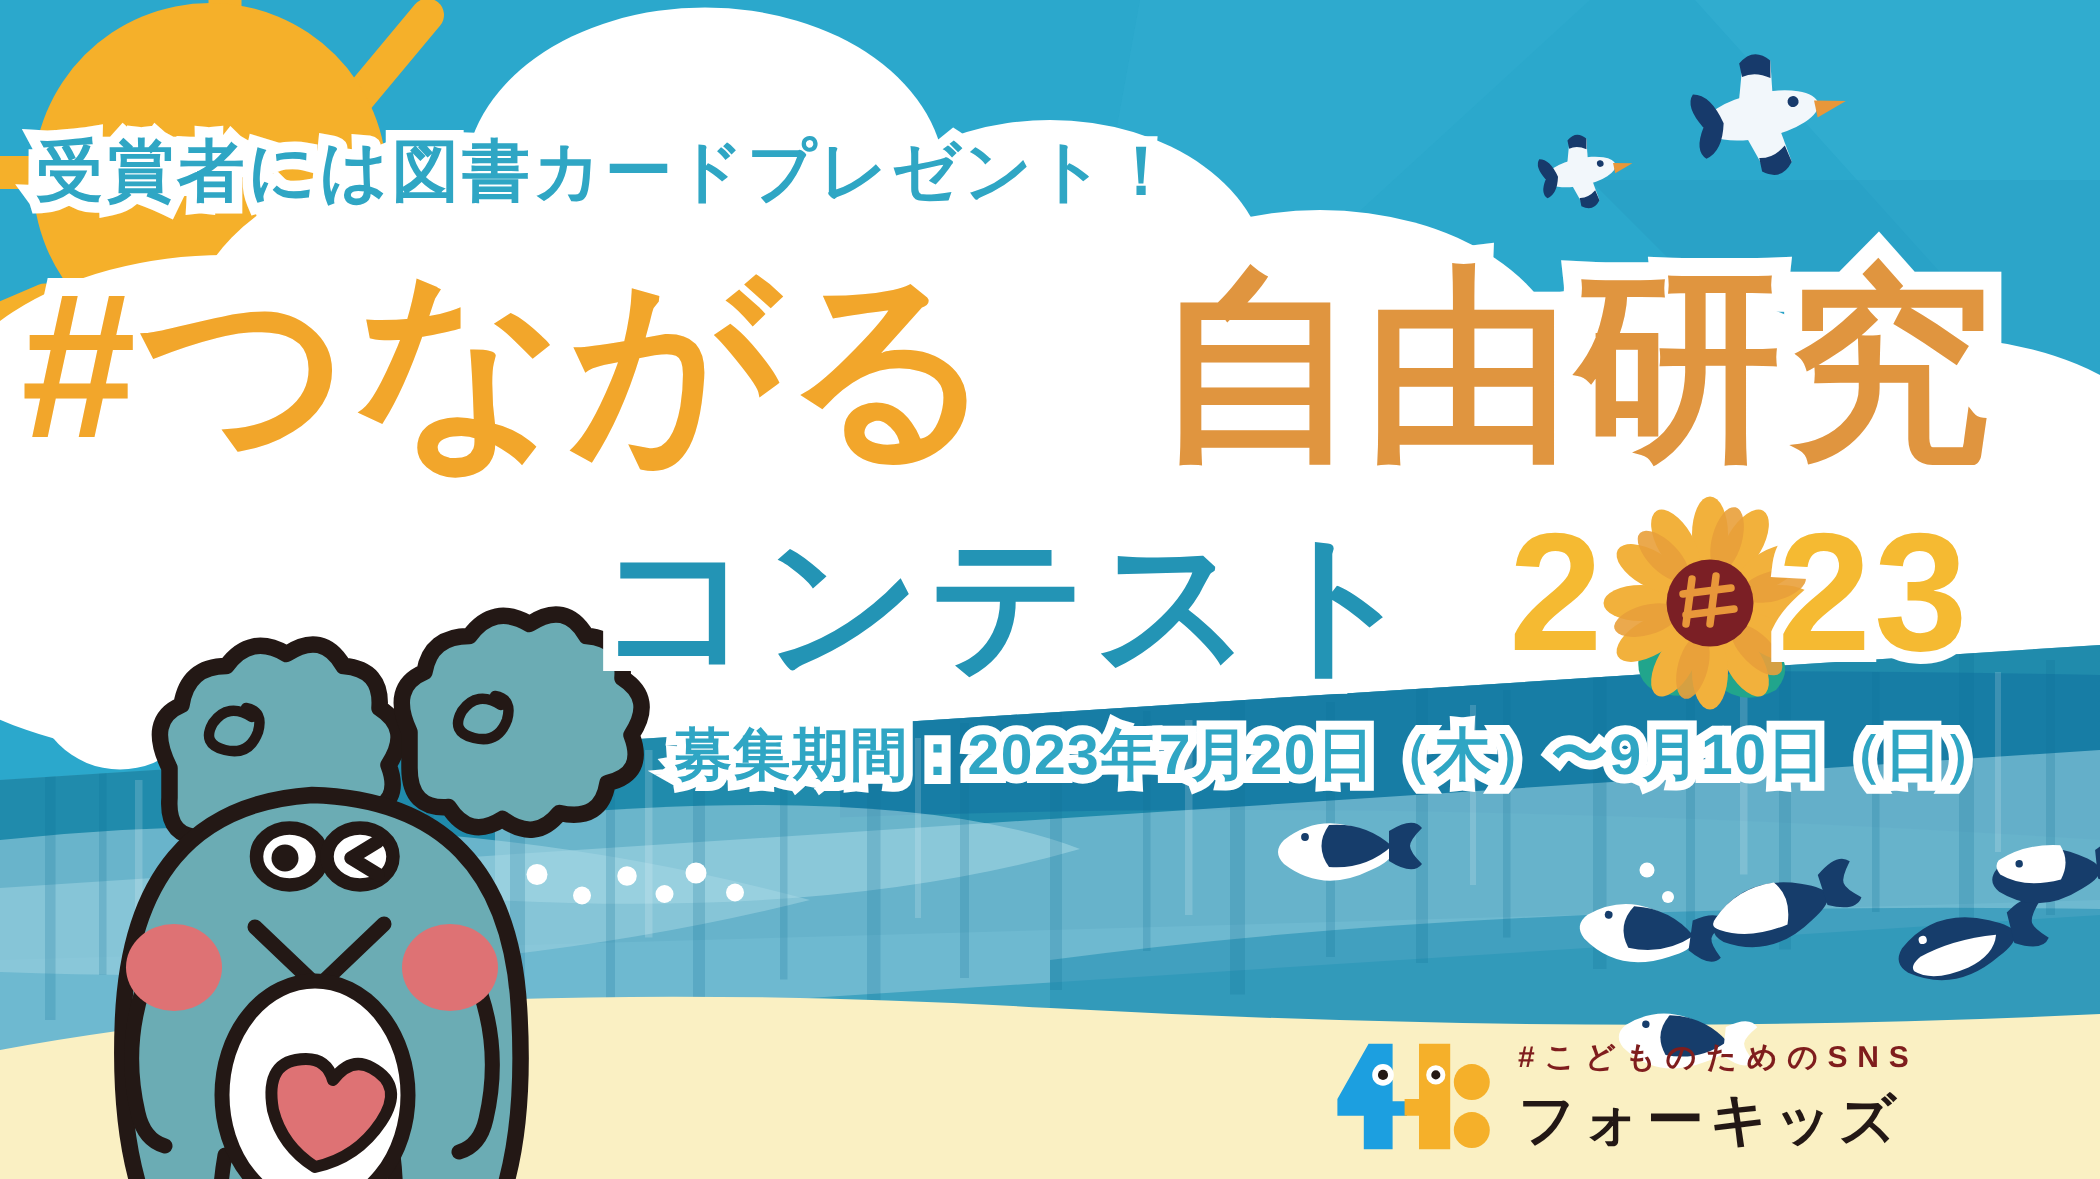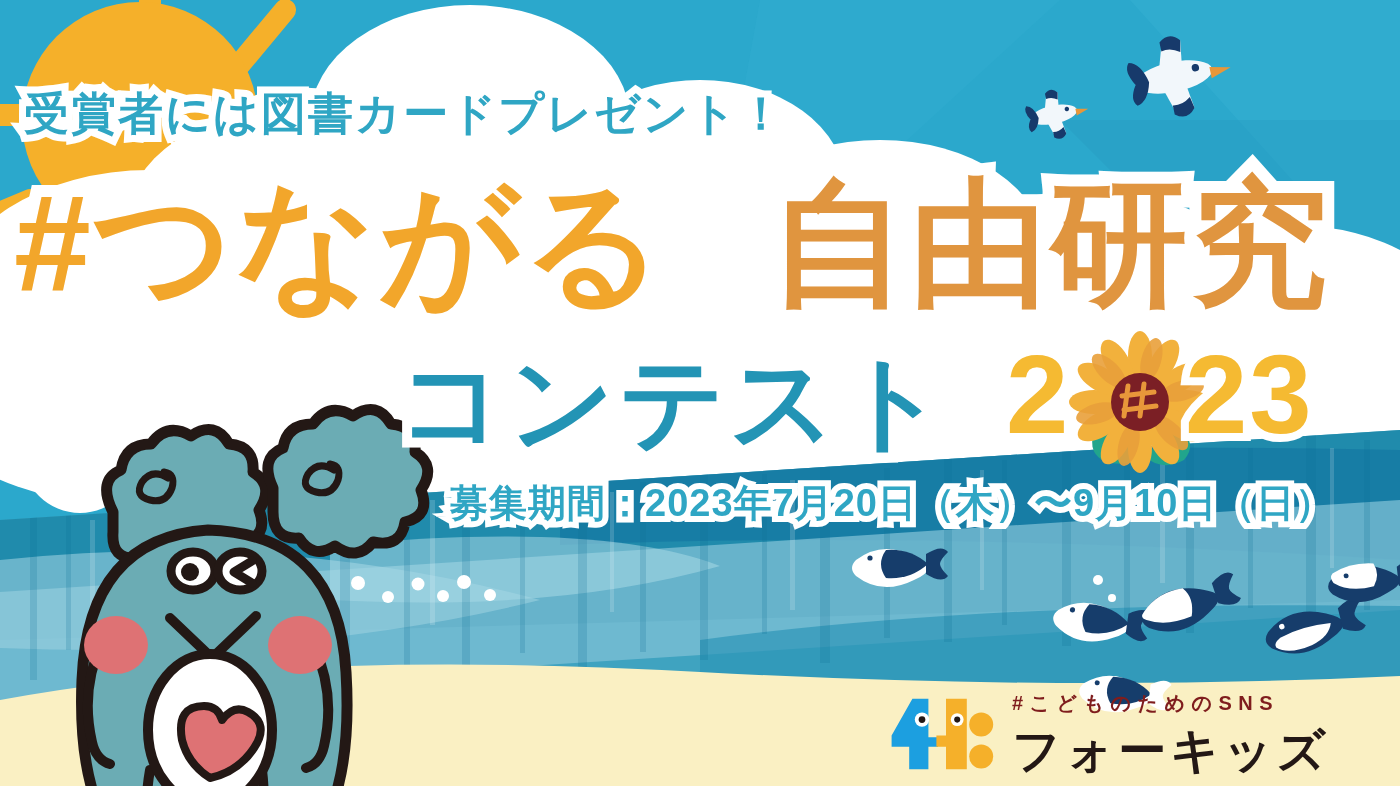--- a/index.html
+++ b/index.html
@@ -27,21 +27,21 @@
 
   
   #logo{position:absolute;left:890px;top:692px;display:flex;align-items:center;gap:18px;}
   #logo-mark{width:104px;height:78px;display:block;}
   #logo-text{display:flex;flex-direction:column;justify-content:center;}
   #logo-tag{
     font-size:20px;font-weight:bold;color:#7f1d1d;
     letter-spacing:6.5px;line-height:1.1;
   }
   #logo-name{
-    font-size:48px;font-weight:bold;color:#231815;
+    font-size:38px;font-weight:bold;color:#231815;
     letter-spacing:4px;line-height:1.05;margin-top:12px;
   }
 </style>
 </head>
 <body>
 
 <div id="poster">
 
   <svg class="layer" viewBox="0 0 1400 786" xmlns="http://www.w3.org/2000/svg">
     <defs>

